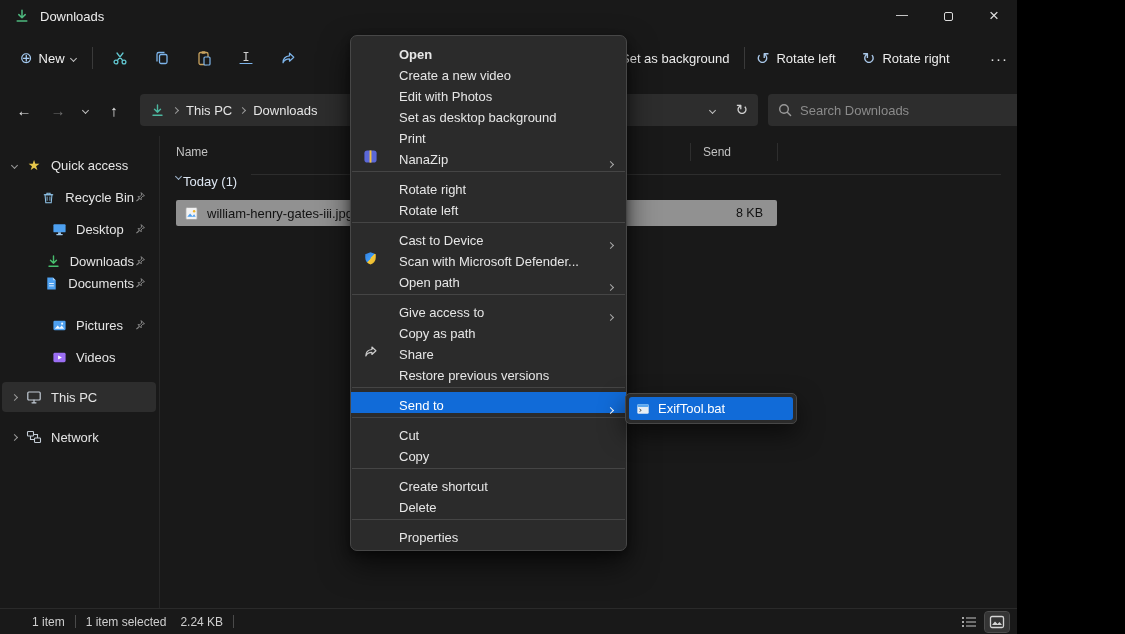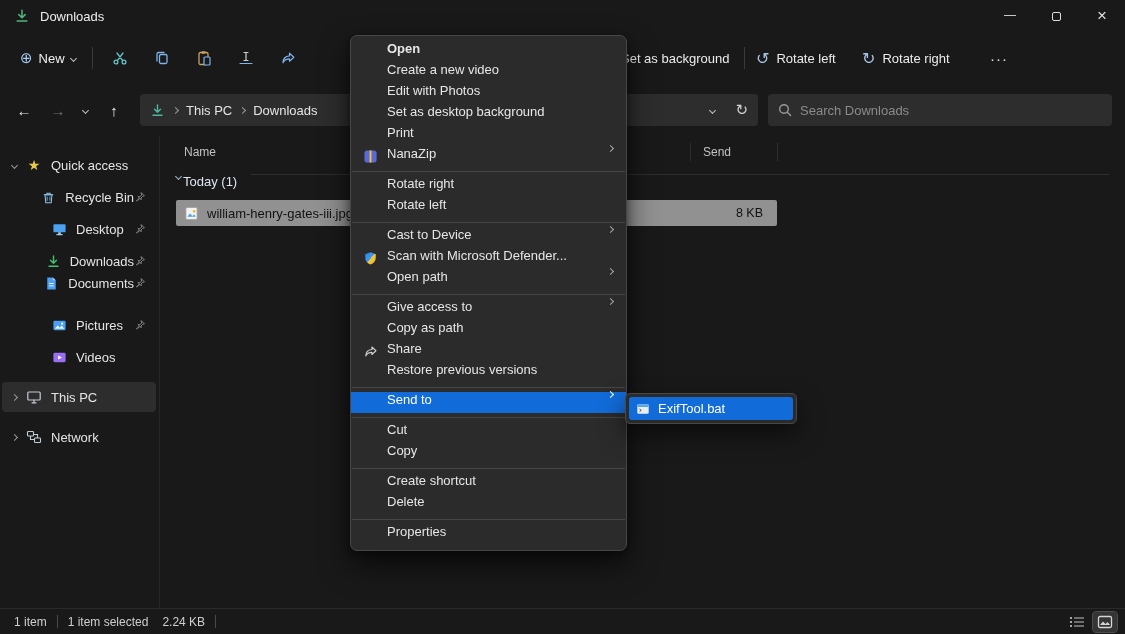--- a/index.html
+++ b/index.html
@@ -1,18 +1,18 @@
 <!DOCTYPE html>
 <html><head>
 <meta charset="utf-8">
 <style>
   *{margin:0;padding:0;box-sizing:border-box}
   html,body{width:1125px;height:634px;background:#000}
   body{font-family:"Liberation Sans","DejaVu Sans",sans-serif}
-  .stage{position:relative;width:1125px;height:634px;background:#191919;color:#e6e6e6;overflow:hidden;font-size:13px}
+  .stage{position:relative;width:1017px;height:634px;background:#191919;color:#e6e6e6;overflow:hidden;font-size:13px}
 
   
   .titlebar{position:absolute;top:0;left:0;right:0;height:32px;display:flex;align-items:center}
   .app-icon{margin-left:14px;display:flex}
   .title-text{margin-left:10px;font-size:13px;color:#ececec}
   .win-controls{position:absolute;right:0;top:0;height:32px;display:flex}
   .win-btn{width:46px;height:32px;display:flex;align-items:center;justify-content:center;color:#dcdcdc}
   .win-btn.close{font-size:17px}
   .min-glyph{font-size:12px;margin-top:-3px}
   .max-box{width:9px;height:9px;border:1px solid #dcdcdc;border-radius:2px}
@@ -53,48 +53,48 @@
   .side-row .chev-slot{width:24px;display:flex;justify-content:center;color:#9a9a9a}
   .side-row .icon-slot{width:16px;display:flex;justify-content:center}
   .side-row .lbl{margin-left:9px;white-space:nowrap}
   .side-row.child{padding-left:25px}
   .side-row.selected{background:#2d2d2d}
   .pin{margin-left:auto;margin-right:10px;display:flex}
   .star-glyph{color:#e8c84a;font-size:14px}
 
   
   .main{position:absolute;left:160px;top:136px;right:0;bottom:26px}
-  .col-name{position:absolute;left:24px;top:9px;color:#c2c2c2;font-size:12px}
+  .col-name{position:absolute;left:16px;top:9px;color:#c2c2c2;font-size:12px}
   .col-size{position:absolute;left:543px;top:9px;color:#c2c2c2;font-size:12px}
   .col-sep{position:absolute;top:7px;width:1px;height:18px;background:#2e2e2e}
   .group-row{position:absolute;top:38px;left:16px;right:16px;height:26px;display:flex;align-items:flex-start;color:#dde6f2;gap:2px}
   .group-row .chev{color:#9fb4cc}
   .group-rule{flex:1;height:1px;background:#2d2d2d;margin-left:12px}
   .file-row{position:absolute;top:64px;left:16px;width:601px;height:26px;background:#919191;border-radius:2px;display:flex;align-items:center;color:#141414}
   .file-row .ficon{margin-left:8px;display:flex}
   .file-row .fname{margin-left:8px;font-size:13px;color:#121212}
   .file-row .fsize{position:absolute;right:14px;color:#121212;font-size:12.5px}
 
   
   .cmenu{position:absolute;left:350px;top:35px;width:277px;background:#2b2b2b;border:1px solid #474747;border-radius:7px;padding:5px 0;box-shadow:0 14px 30px rgba(0,0,0,.6),0 3px 8px rgba(0,0,0,.4);z-index:50}
-  .cm-item{position:relative;height:21px;display:flex;align-items:flex-start;padding-left:36px;padding-right:28px;color:#e6e6e6;font-size:13px;white-space:nowrap}
+  .cm-item{position:relative;height:21px;display:flex;align-items:flex-end;padding-left:48px;padding-right:28px;color:#e6e6e6;font-size:13px;white-space:nowrap}
   .cm-item .cm-icon{position:absolute;left:11px;top:50%;transform:translateY(-50%);width:16px;height:16px;display:flex;align-items:center;justify-content:center}
   .cm-item .cm-arrow{position:absolute;right:13px;color:#a8a8a8;display:flex}
   .cm-item.bold{font-weight:bold}
   .cm-item.selected{background:#116bd8;color:#fff}
   .cm-item.selected .cm-arrow{color:#fff}
   .cm-sep{height:1px;background:#454545;margin:4px 1px}
 
   
   .submenu{position:absolute;left:625px;top:393px;width:172px;background:#2b2b2b;border:1px solid #474747;border-radius:5px;padding:3px;box-shadow:0 10px 24px rgba(0,0,0,.55);z-index:60}
   .submenu-item{height:23px;display:flex;align-items:center;gap:8px;padding:0 7px;background:#116bd8;border-radius:3px;color:#fff;font-size:13px}
 
   
   .statusbar{position:absolute;left:0;right:0;bottom:0;height:26px;border-top:1px solid #2a2a2a;display:flex;align-items:center;font-size:12px;color:#cfcfcf;background:#191919}
-  .sb-first{margin-left:14px}
+  .sb-first{margin-left:32px}
   .sb-sep{width:1px;height:13px;background:#4a4a4a;margin:0 10px}
   .sb-size{margin-left:14px}
   .sb-right{margin-left:auto;display:flex;gap:4px;margin-right:8px;align-items:center}
   .sb-view-btn{width:24px;height:20px;display:flex;align-items:center;justify-content:center;border-radius:3px}
   .sb-view-btn.active{background:#353535;outline:1px solid #4c4c4c}
 </style>
 </head>
 <body>
 
 <div class="stage">

